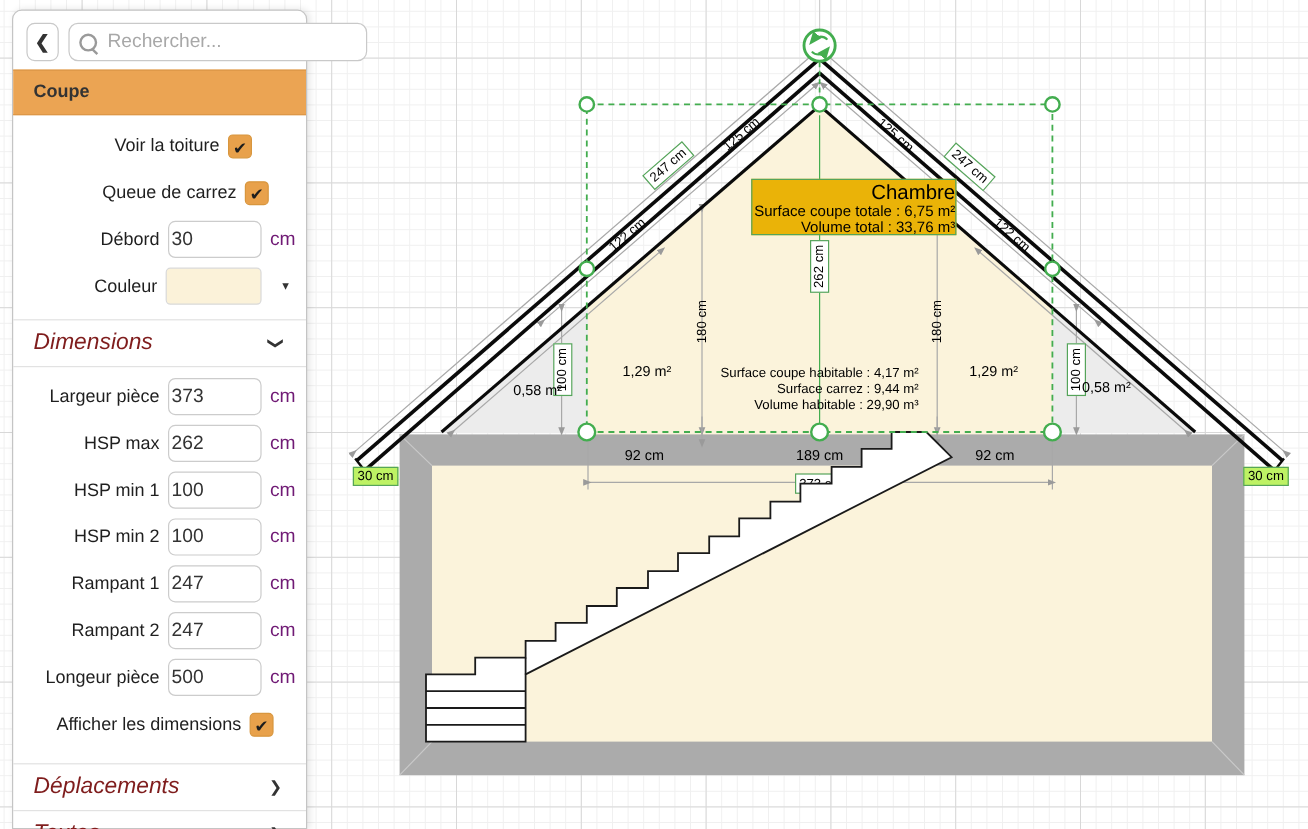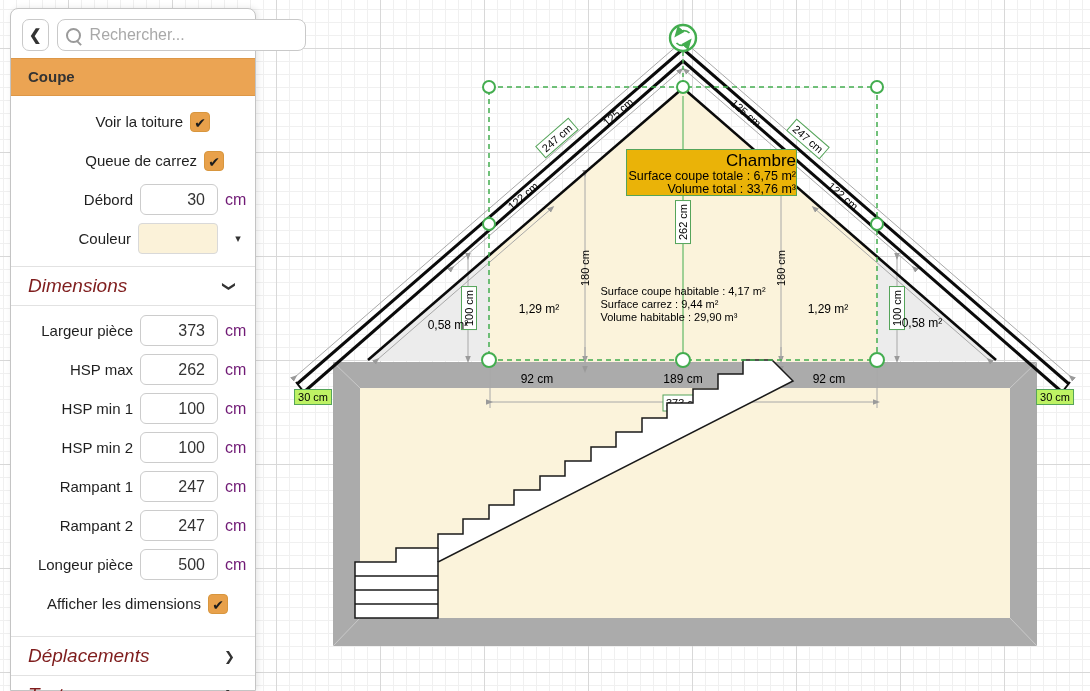--- a/index.html
+++ b/index.html
@@ -26,22 +26,22 @@
   .gbox{border:1px solid #55a45a;background:#bef264;padding:0 3px;line-height:14px;}
   .gboxL{border:1px solid #55a45a;background:#fff;padding:0 3px;line-height:14px;transform:translate(-50%,-50%) rotate(-41deg);}
   .gboxR{border:1px solid #55a45a;background:#fff;padding:0 3px;line-height:14px;transform:translate(-50%,-50%) rotate(41deg);}
   .gboxV{border:1px solid #55a45a;background:#fff;padding:0 3px;line-height:14px;transform:translate(-50%,-50%) rotate(-90deg);}
   .room-box{
     position:absolute;left:598px;top:149px;width:171px;height:47px;
     border:1px solid #55a45a;background:#eab308;text-align:right;box-sizing:border-box;padding-top:1px;margin-left:28px;
   }
   .room-box .rb-title{font-size:17px;color:#000;line-height:19px;}
   .room-box .rb-line{font-size:12.5px;color:#000;line-height:13px;}
-  .center-info{position:absolute;left:683px;top:304px;transform:translate(-50%,-50%);
-    text-align:left;font-size:11px;line-height:13px;color:#000;}
+  .center-info{position:absolute;left:683px;top:325px;transform:translate(-50%,-50%);
+    text-align:right;font-size:11px;line-height:13px;color:#000;}
   
   .panel{
     position:absolute;left:10px;top:8px;width:246px;height:683px;z-index:10;
     background:#fff;border:1px solid #c4c4c4;border-radius:8px 8px 0 0;
     box-shadow:2px 0 6px rgba(0,0,0,.10);box-sizing:border-box;
   }
   .panel-top{display:flex;gap:8px;padding:10px 5px 7px 11px;align-items:center;}
   .back-btn{width:41px;height:32px;border:1px solid #c9c9c9;border-radius:7px;background:#fff;
     font-size:15px;font-weight:bold;color:#333;display:flex;align-items:center;justify-content:center;cursor:pointer;}
   .search-wrap{flex:1;height:32px;border:1px solid #c9c9c9;border-radius:8px;background:#fff;
@@ -51,21 +51,21 @@
     left:10px;top:10px;transform:rotate(-45deg);}
   .search-input{border:none;outline:none;flex:1;margin-left:7px;font-size:16px;color:#333;min-width:0;
     font-family:"Liberation Sans","DejaVu Sans",sans-serif;}
   .search-input::placeholder{color:#a8a8a8;}
   .coupe-header{background:#EBA453;border-top:1px solid #dd9747;border-bottom:1px solid #dd9747;
     padding:9px 0 10px 17px;font-size:15px;font-weight:bold;color:#333;}
   .prow{display:flex;align-items:center;justify-content:flex-end;height:39px;padding-right:30px;}
   .prow .plabel{font-size:15px;color:#1f1f1f;margin-right:7px;}
   .checkbox{width:20px;height:20px;border-radius:4px;background:#E8A14B;border:1px solid #d8963e;
     color:#1d1d1d;font-size:14px;line-height:20px;text-align:center;box-sizing:border-box;cursor:pointer;}
-  .num-input{width:78px;height:31px;border:1px solid #ccc;border-radius:6px;text-align:right;
+  .num-input{width:78px;height:31px;border:1px solid #ccc;border-radius:6px;
     padding:0 12px 0 2px;font-size:16px;color:#333;box-sizing:border-box;
     font-family:"Liberation Sans","DejaVu Sans",sans-serif;}
   .unit{font-size:16px;color:#701a75;width:26px;margin-left:7px;}
   .prow.field{padding-right:4px;}
   .swatch{width:78px;height:29px;border:1px solid #d9d9d9;border-radius:4px;background:#FBF2D9;cursor:pointer;}
   .caret{font-size:11px;color:#333;width:26px;text-align:center;margin-left:7px;cursor:pointer;}
   .sect{height:38px;border-top:1px solid #e2e2e2;display:flex;align-items:center;
     justify-content:space-between;padding:0 20px 0 17px;cursor:pointer;}
   .sect .stitle{font-size:19px;color:#7f1d1d;font-style:italic;}
   .sect .schev{font-size:13px;font-weight:bold;color:#333;}

